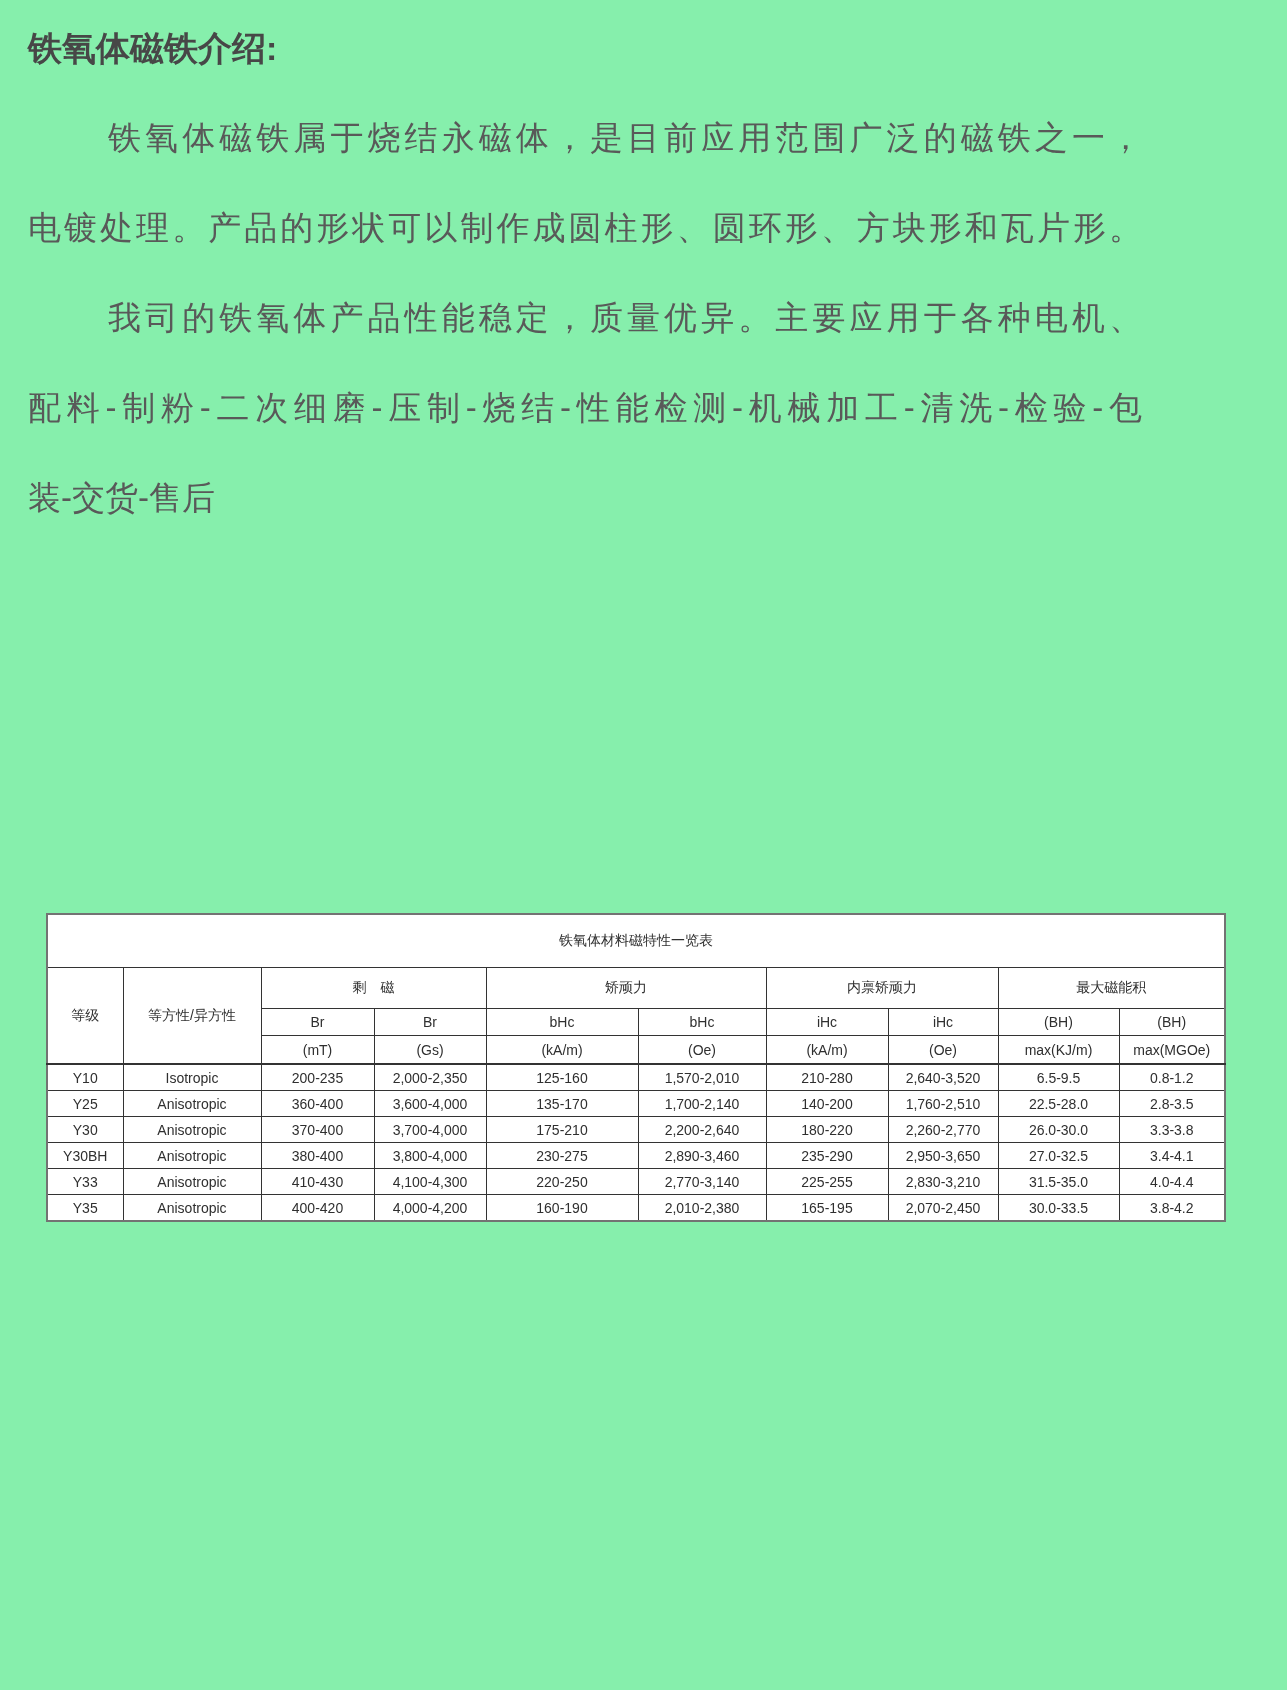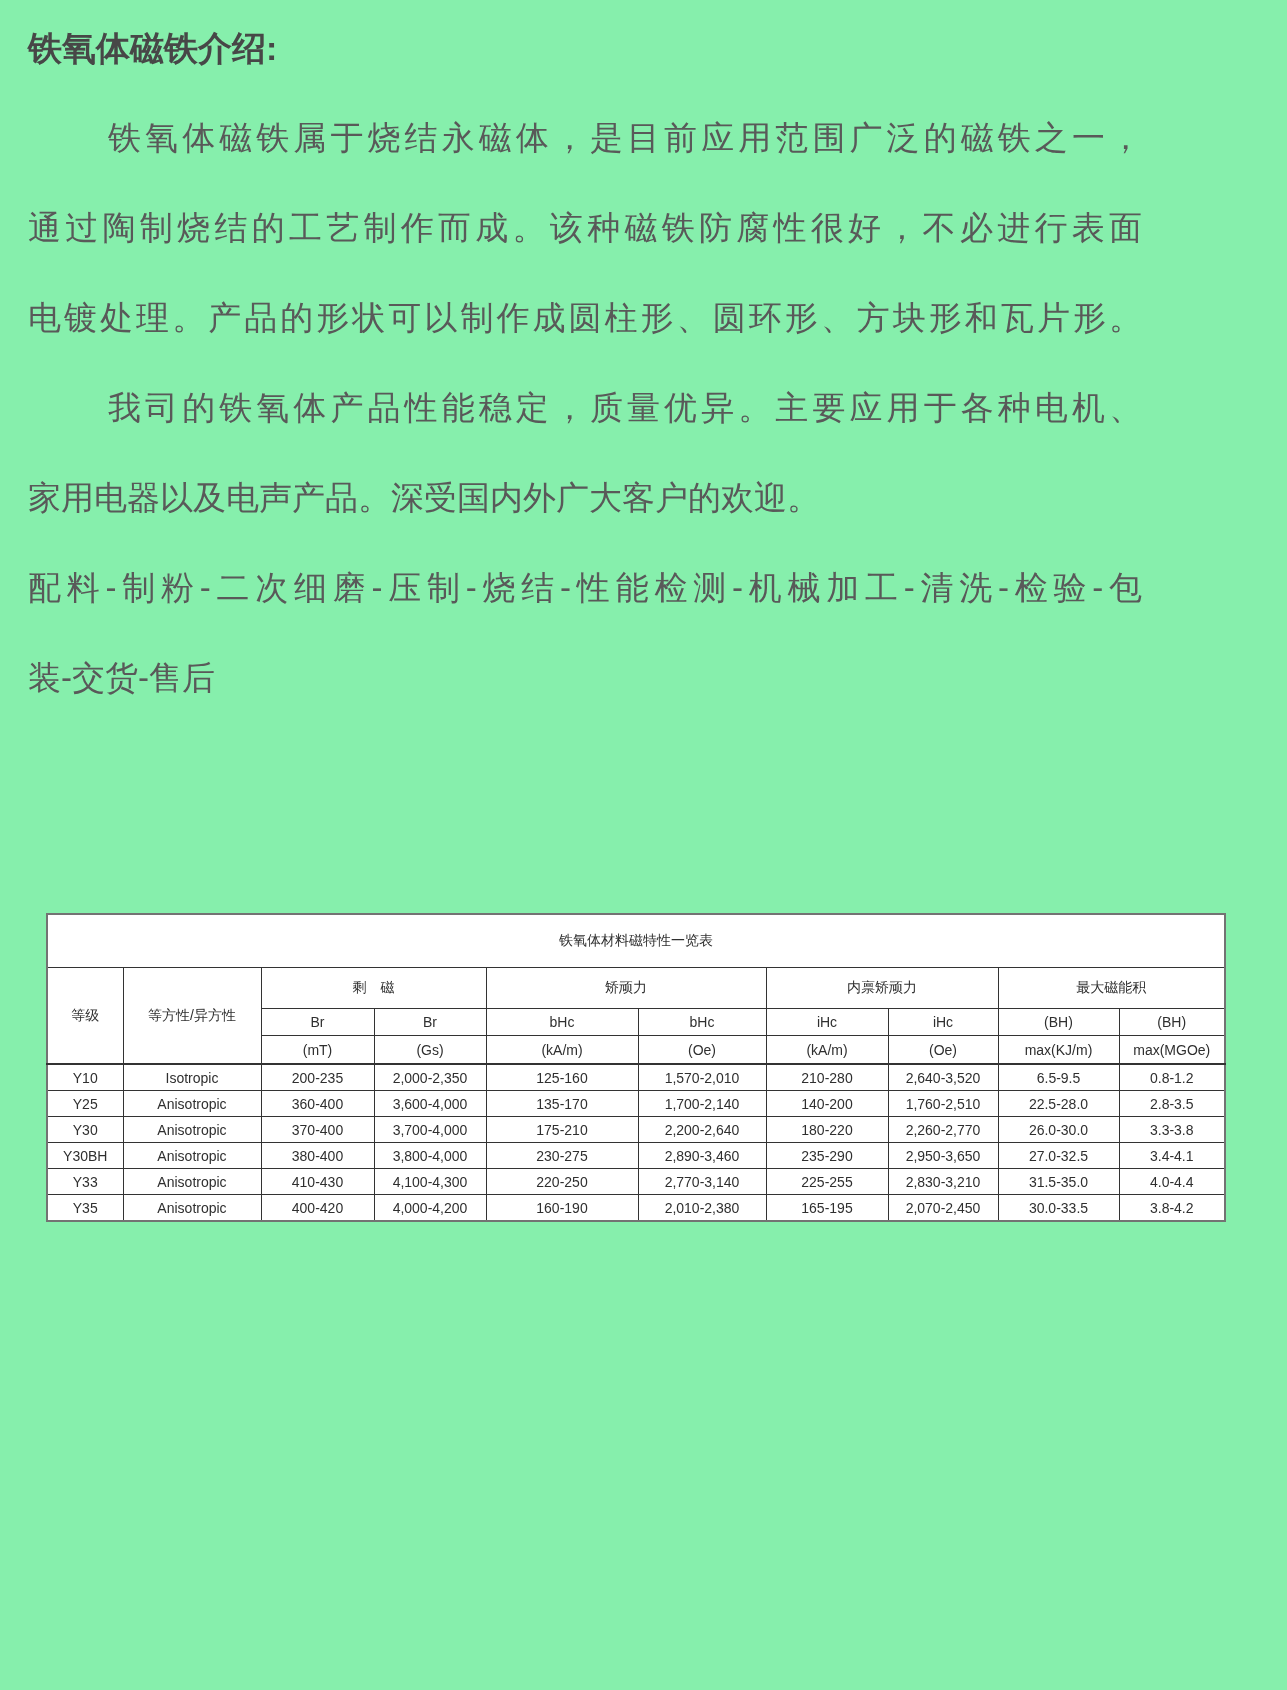--- a/index.html
+++ b/index.html
@@ -33,24 +33,22 @@
   .mtable tbody td { height:25px; }
 </style>
 </head>
 <body>
 
 <div class="page">
 
   <div class="textblock">
     <div class="tline heading">铁氧体磁铁介绍:</div>
     <div class="tline fill indent">铁氧体磁铁属于烧结永磁体，是目前应用范围广泛的磁铁之一，</div>
-    <div class="tline fill">通过陶制烧结的工艺制作而成。该种磁铁防腐性很好，不必进行表面</div>
     <div class="tline fill">电镀处理。产品的形状可以制作成圆柱形、圆环形、方块形和瓦片形。</div>
     <div class="tline fill indent">我司的铁氧体产品性能稳定，质量优异。主要应用于各种电机、</div>
-    <div class="tline">家用电器以及电声产品。深受国内外广大客户的欢迎。</div>
     <div class="tline fill">配料-制粉-二次细磨-压制-烧结-性能检测-机械加工-清洗-检验-包</div>
     <div class="tline">装-交货-售后</div>
   </div>
 
   <table class="mtable">
     <colgroup>
       <col style="width:76px">
         <col style="width:138px">
         <col style="width:113px">
         <col style="width:112px">

